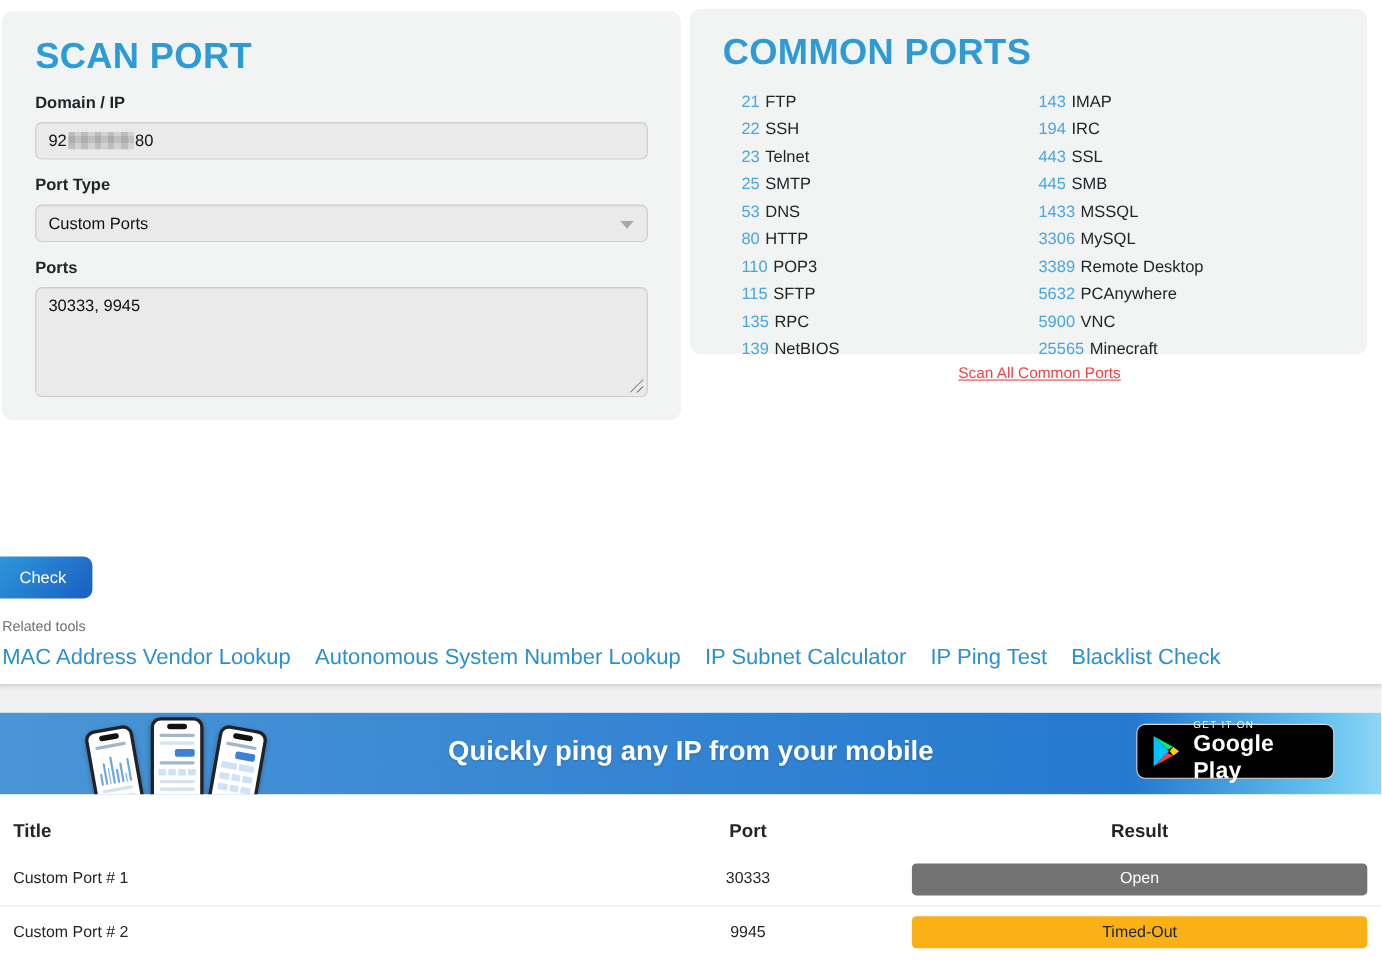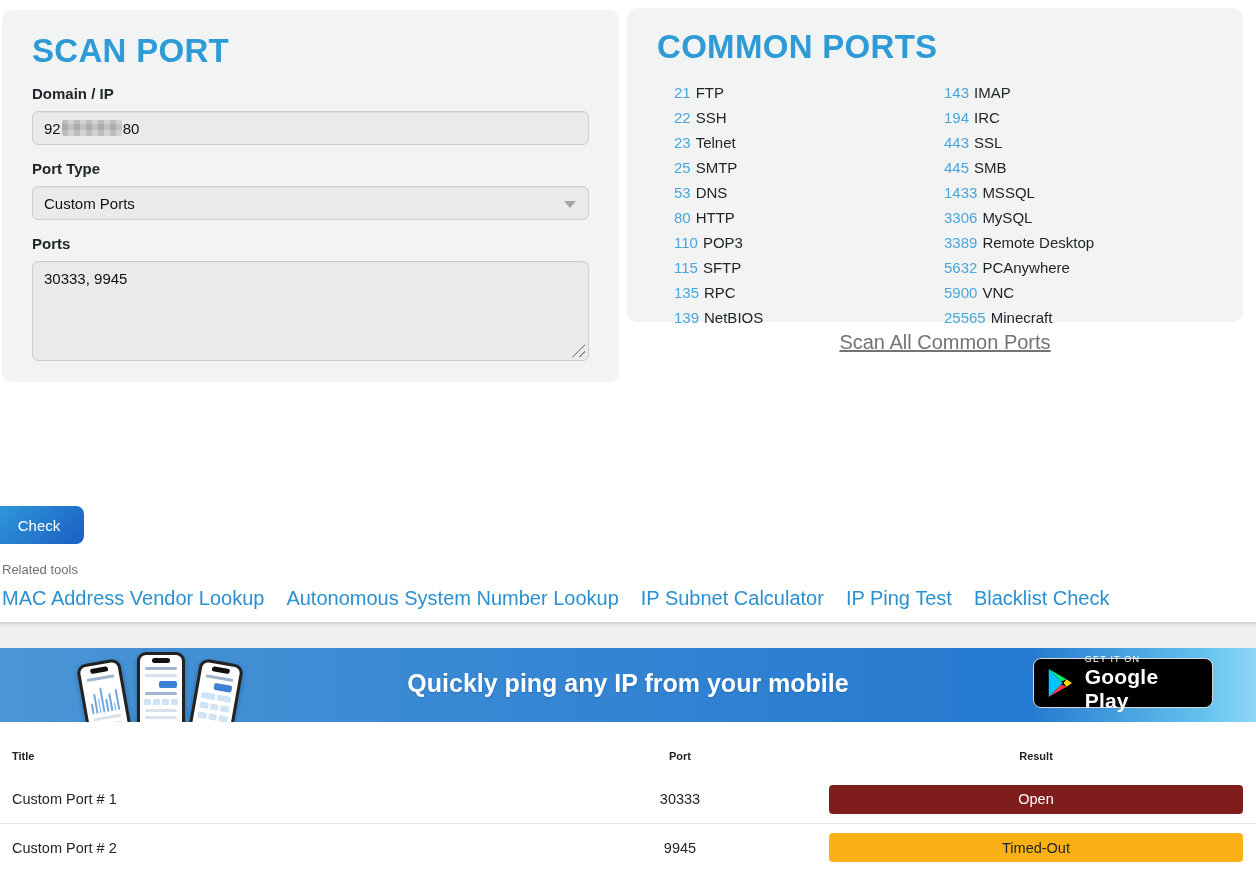--- a/index.html
+++ b/index.html
@@ -29,21 +29,21 @@
                    clip-path:polygon(100% 0,100% 100%,0 100%);
                    background:repeating-linear-gradient(135deg,#8e8e8e 0 1.5px, transparent 1.5px 4.5px); }
 
   
   .cp-cols { display:grid; grid-template-columns:270px 1fr; padding-left:17px; margin-top:14px; }
   .cp-list { list-style:none; margin:0; padding:0; }
   .cp-list li { height:25px; line-height:25px; font-size:15px; white-space:nowrap; }
   .cp-num { color:#4aa6dd; text-decoration:none; cursor:pointer; }
   .cp-name { color:#212529; margin-left:5px; }
   .scan-all-wrap { position:absolute; left:637px; top:331px; width:616px; text-align:center; }
-  .scan-all-wrap a { color:#737373; font-size:20px; text-decoration:underline; cursor:pointer; }
+  .scan-all-wrap a { color:#ef4444; font-size:14px; text-decoration:underline; cursor:pointer; }
 
   
   .check-btn { position:absolute; left:-8px; top:506px; width:92px; height:38px; border:none;
                border-radius:8px; background:linear-gradient(135deg,#2f9bdb 0%,#1b5ec2 100%);
                color:#fff; font-size:15px; font-family:inherit; cursor:pointer;
                padding-left:8px; }
   .related-label { position:absolute; left:2px; top:562px; font-size:13px; color:#707070; }
   .related-links { position:absolute; left:2px; top:587px; display:flex; gap:22px; }
   .related-links a { color:#2b90cf; font-size:20px; text-decoration:none; cursor:pointer; white-space:nowrap; }
 
@@ -72,21 +72,21 @@
   .chip { height:6px; flex:1; background:#cfe3f7; border-radius:1px; }
   .play-badge { position:absolute; right:43px; top:10px; width:180px; height:50px; background:#000;
                 border:1px solid #d8d8d8; border-radius:8px; display:flex; align-items:center;
                 padding:0 14px; gap:12px; cursor:pointer; }
   .play-text .l1 { font-size:9px; letter-spacing:1.2px; color:#fff; }
   .play-text .l2 { font-size:21px; font-weight:600; color:#fff; letter-spacing:.2px; margin-top:1px; }
 
   
   .results { position:absolute; left:0; top:737px; width:1256px; }
   .t-grid { display:grid; grid-template-columns:590px 180px 1fr; align-items:center; }
-  .thead { height:38px; font-weight:700; font-size:11px; }
+  .thead { height:38px; font-weight:700; font-size:17px; }
   .th-title, .cell-title { padding-left:12px; }
   .th-port, .cell-port { text-align:center; }
   .th-result, .cell-result { padding-left:59px; padding-right:13px; text-align:center; }
   .t-row { height:48px; font-size:14.5px; }
   .t-row + .t-row { border-top:1px solid #e9e9e9; }
   .badge { height:29px; border-radius:4px; display:flex; align-items:center; justify-content:center;
            font-size:14.5px; }
 </style>
 </head>
 <body>
@@ -237,21 +237,21 @@
     <div class="t-grid thead">
       <div class="th-title">Title</div>
       <div class="th-port">Port</div>
       <div class="th-result">Result</div>
     </div>
     <div id="results-rows">
         <div class="t-grid t-row">
           <div class="cell-title">Custom Port # 1</div>
           <div class="cell-port">30333</div>
           <div class="cell-result">
-            <div class="badge" style="background: #7f1d1d; color: rgb(255, 255, 255);">Open</div>
+            <div class="badge" style="background: #737373; color: rgb(255, 255, 255);">Open</div>
           </div>
         </div>
         <div class="t-grid t-row">
           <div class="cell-title">Custom Port # 2</div>
           <div class="cell-port">9945</div>
           <div class="cell-result">
             <div class="badge" style="background: rgb(249, 177, 21); color: rgb(33, 37, 41);">Timed-Out</div>
           </div>
         </div>
       </div>

